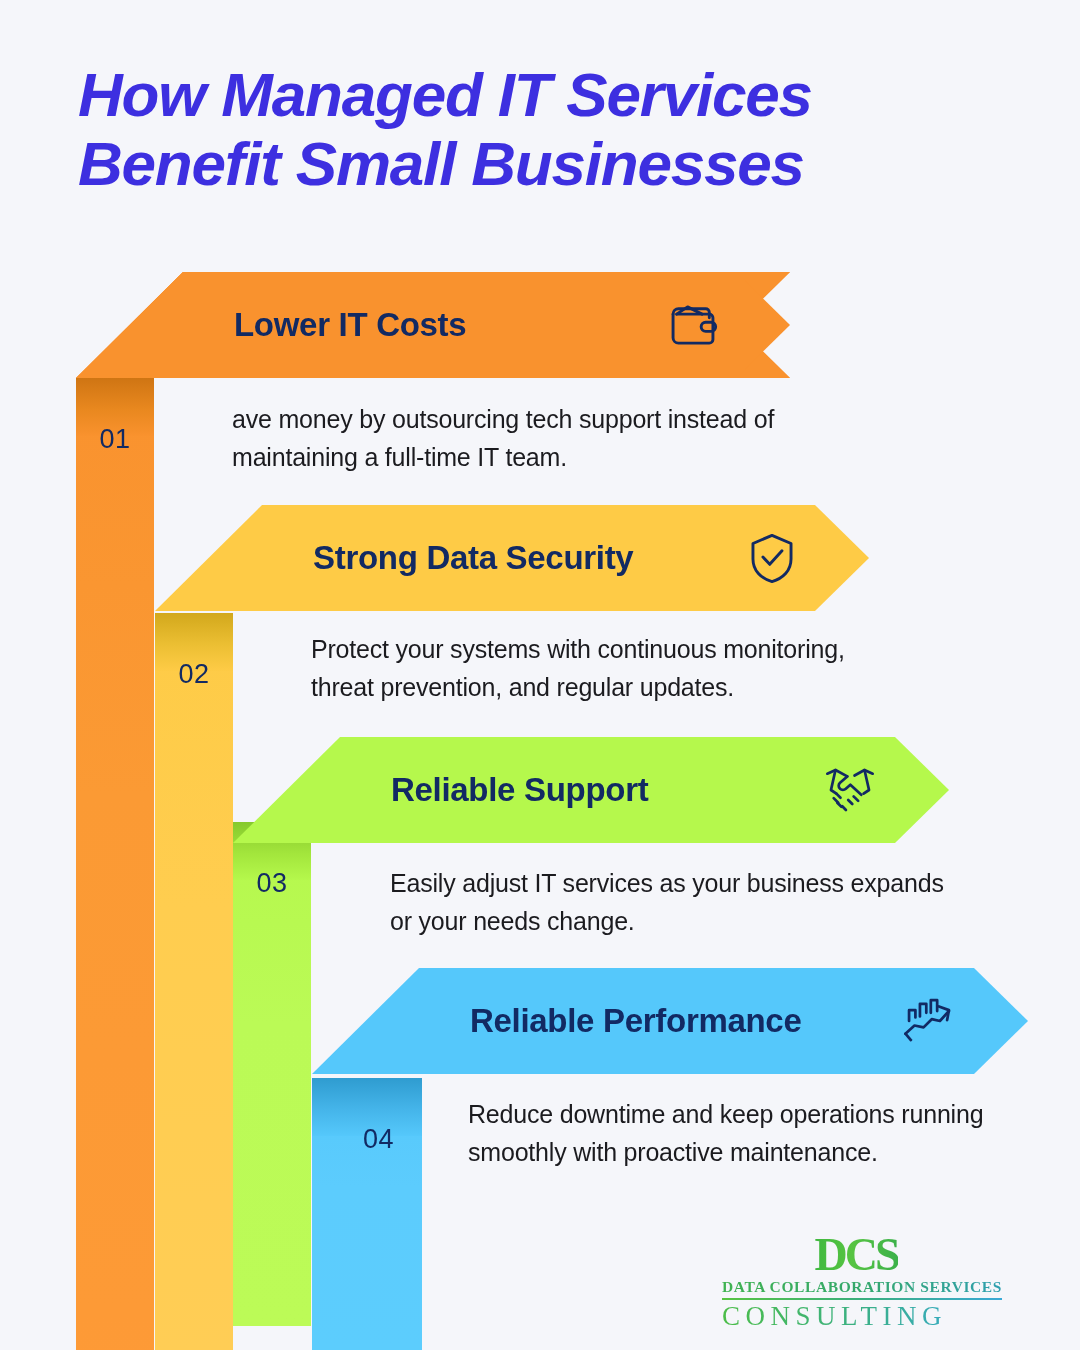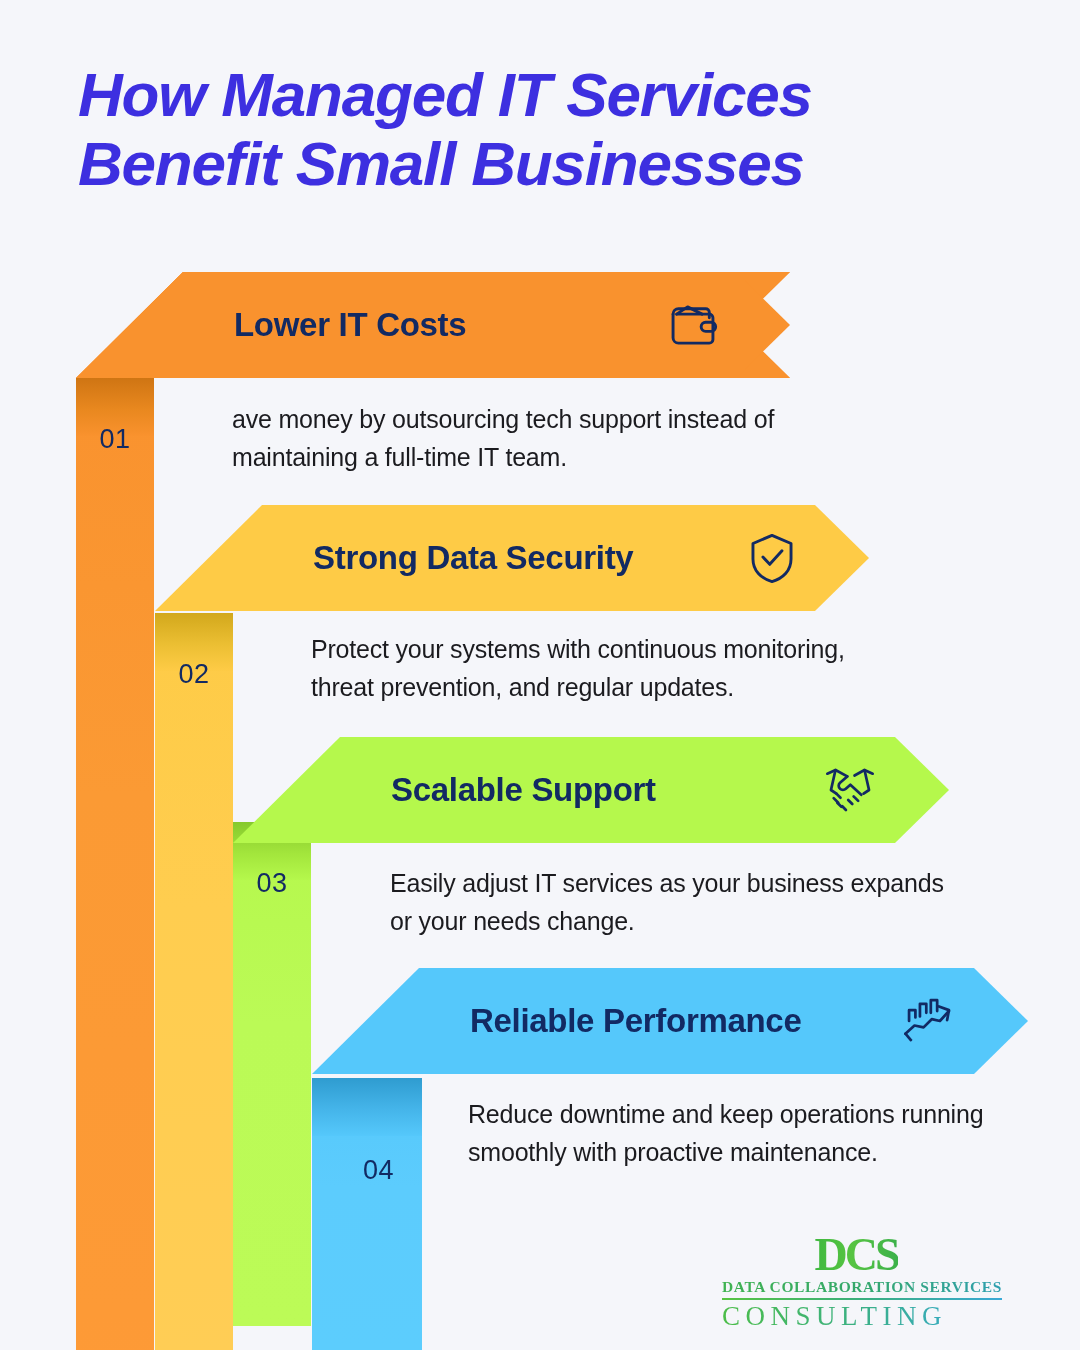--- a/index.html
+++ b/index.html
@@ -51,21 +51,21 @@
   .rail .num {
     position: absolute;
     left: 0; right: 0;
     top: 46px;
     text-align: center;
     color: #122a63;
     font-size: 27px;
     font-weight: 400;
     letter-spacing: 0.5px;
   }
-  #rail-4 .num { width: 133px; margin-top: 31px; }
+  #rail-4 .num { width: 133px; }
 
   
   .banner {
     position: absolute;
     height: 106px;
     display: flex;
     align-items: center;
   }
   .banner .shape {
     position: absolute; inset: 0;
@@ -214,21 +214,21 @@
         <path d="M32 7l21 9v17c0 13-9 21.5-21 25-12-3.5-21-12-21-25V16z"></path>
         <path d="M22 31l7.5 8L43 24"></path>
       </svg>
     </div>
   </div>
 
   <div class="banner" id="banner-3">
     <svg class="shape" viewBox="0 0 716 106" preserveAspectRatio="none">
       <polygon points="107,0 662,0 716,53 662,106 0,106" fill="#b5f84c"></polygon>
     </svg>
-    <div class="hd">Scalable Support</div>
+    <div class="hd">Reliable Support</div>
     <div class="ico">
       <svg viewBox="0 0 64 64" fill="none" stroke="#122a63" stroke-width="3" stroke-linecap="round" stroke-linejoin="round">
         <path d="M7 14l9-4 13 7"></path>
         <path d="M57 14l-9-4-11 6"></path>
         <path d="M16 10l-5 22 6 4"></path>
         <path d="M48 10l5 22-6 4"></path>
         <path d="M29 17l-8 7c-2 1.8-2 4.8 0 6.6 1.8 1.6 4.6 1.6 6.4 0l5-4.4 12 11"></path>
         <path d="M17 36l4.5 4.5"></path>
         <path d="M14 41l5 5"></path>
         <path d="M18 46l4.5 4.5"></path>

